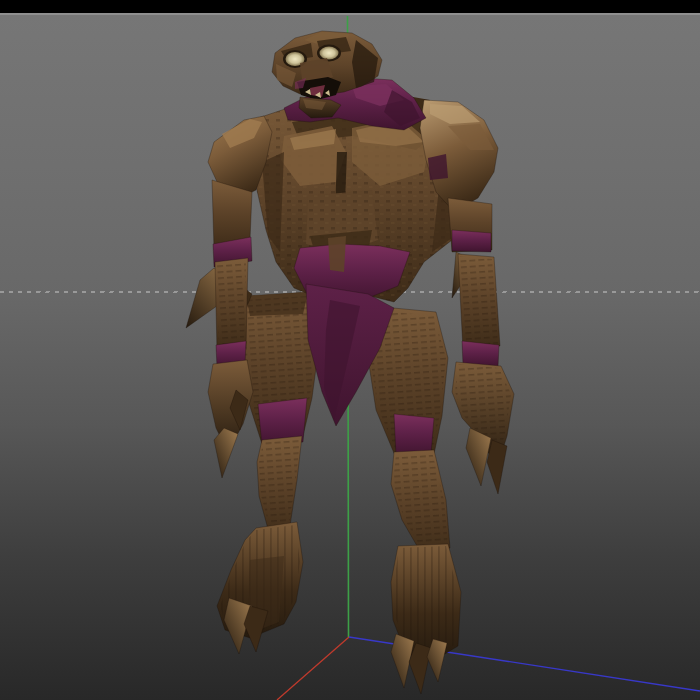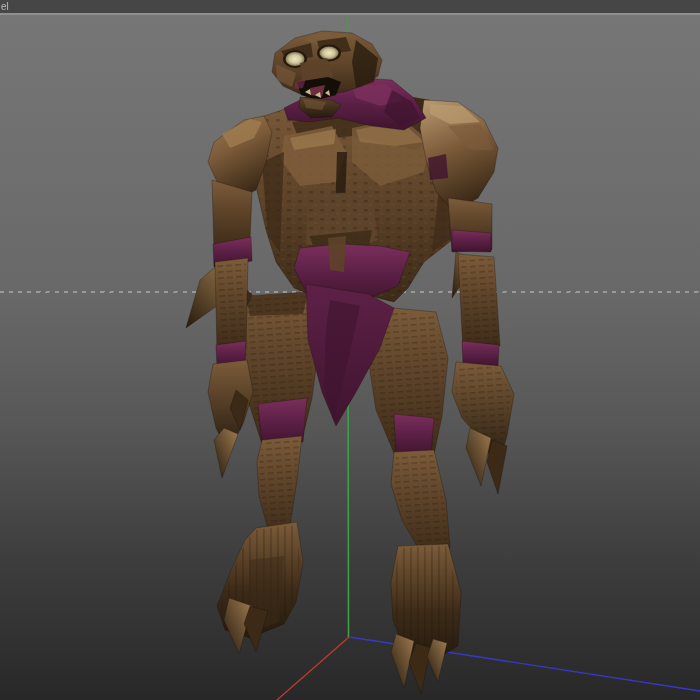--- a/index.html
+++ b/index.html
@@ -34,23 +34,20 @@
   .noedge{stroke:none;}
   .tex{fill:url(#tex);opacity:.55;}
   .texv{fill:url(#texV);opacity:.5;}
   .mot{fill:url(#mottle);opacity:.6;}
 </style>
 </head>
 <body>
 
 <div class="stage">
 
-  <div class="topbar">
-    <span class="label">el</span>
-  </div>
   <div class="separator"></div>
 
   <div class="viewport">
     <div class="horizon"></div>
   </div>
 
   <svg class="scene" viewBox="0 0 700 700">
     <defs>
       <linearGradient id="gChest" x1="0" y1="0" x2="0" y2="1">
         <stop offset="0" style="stop-color:var(--brown-light)"></stop>

